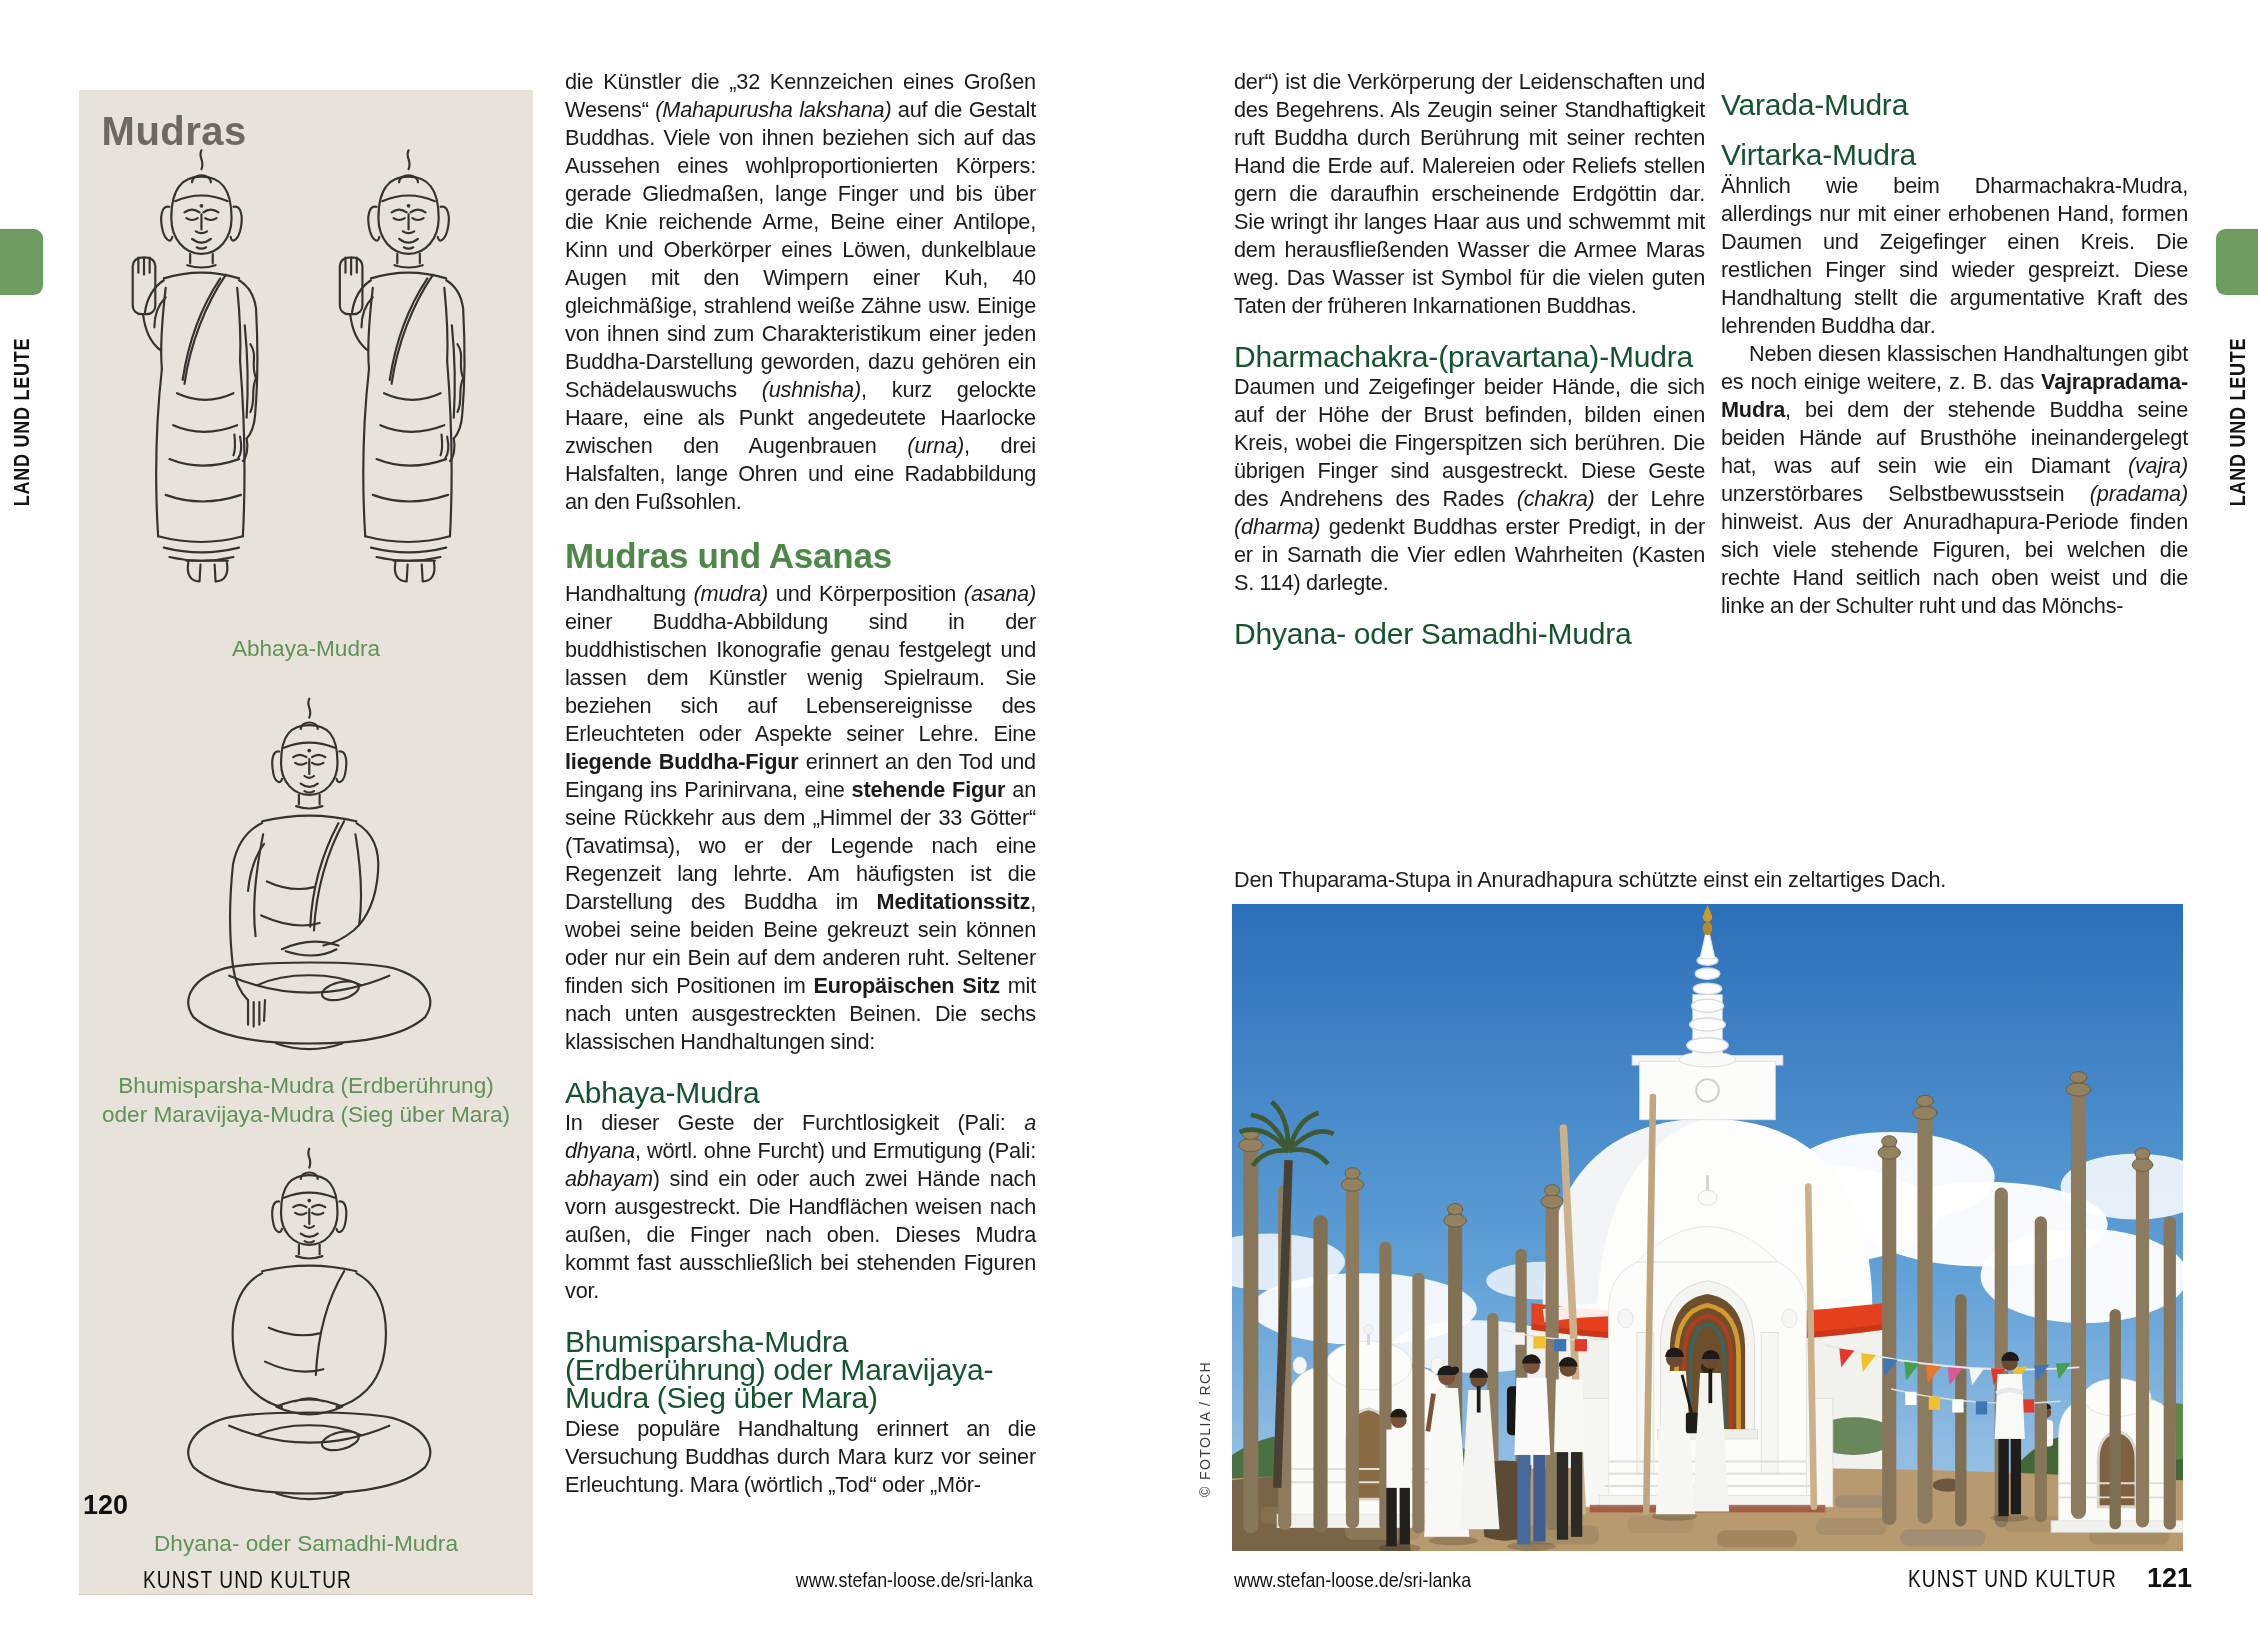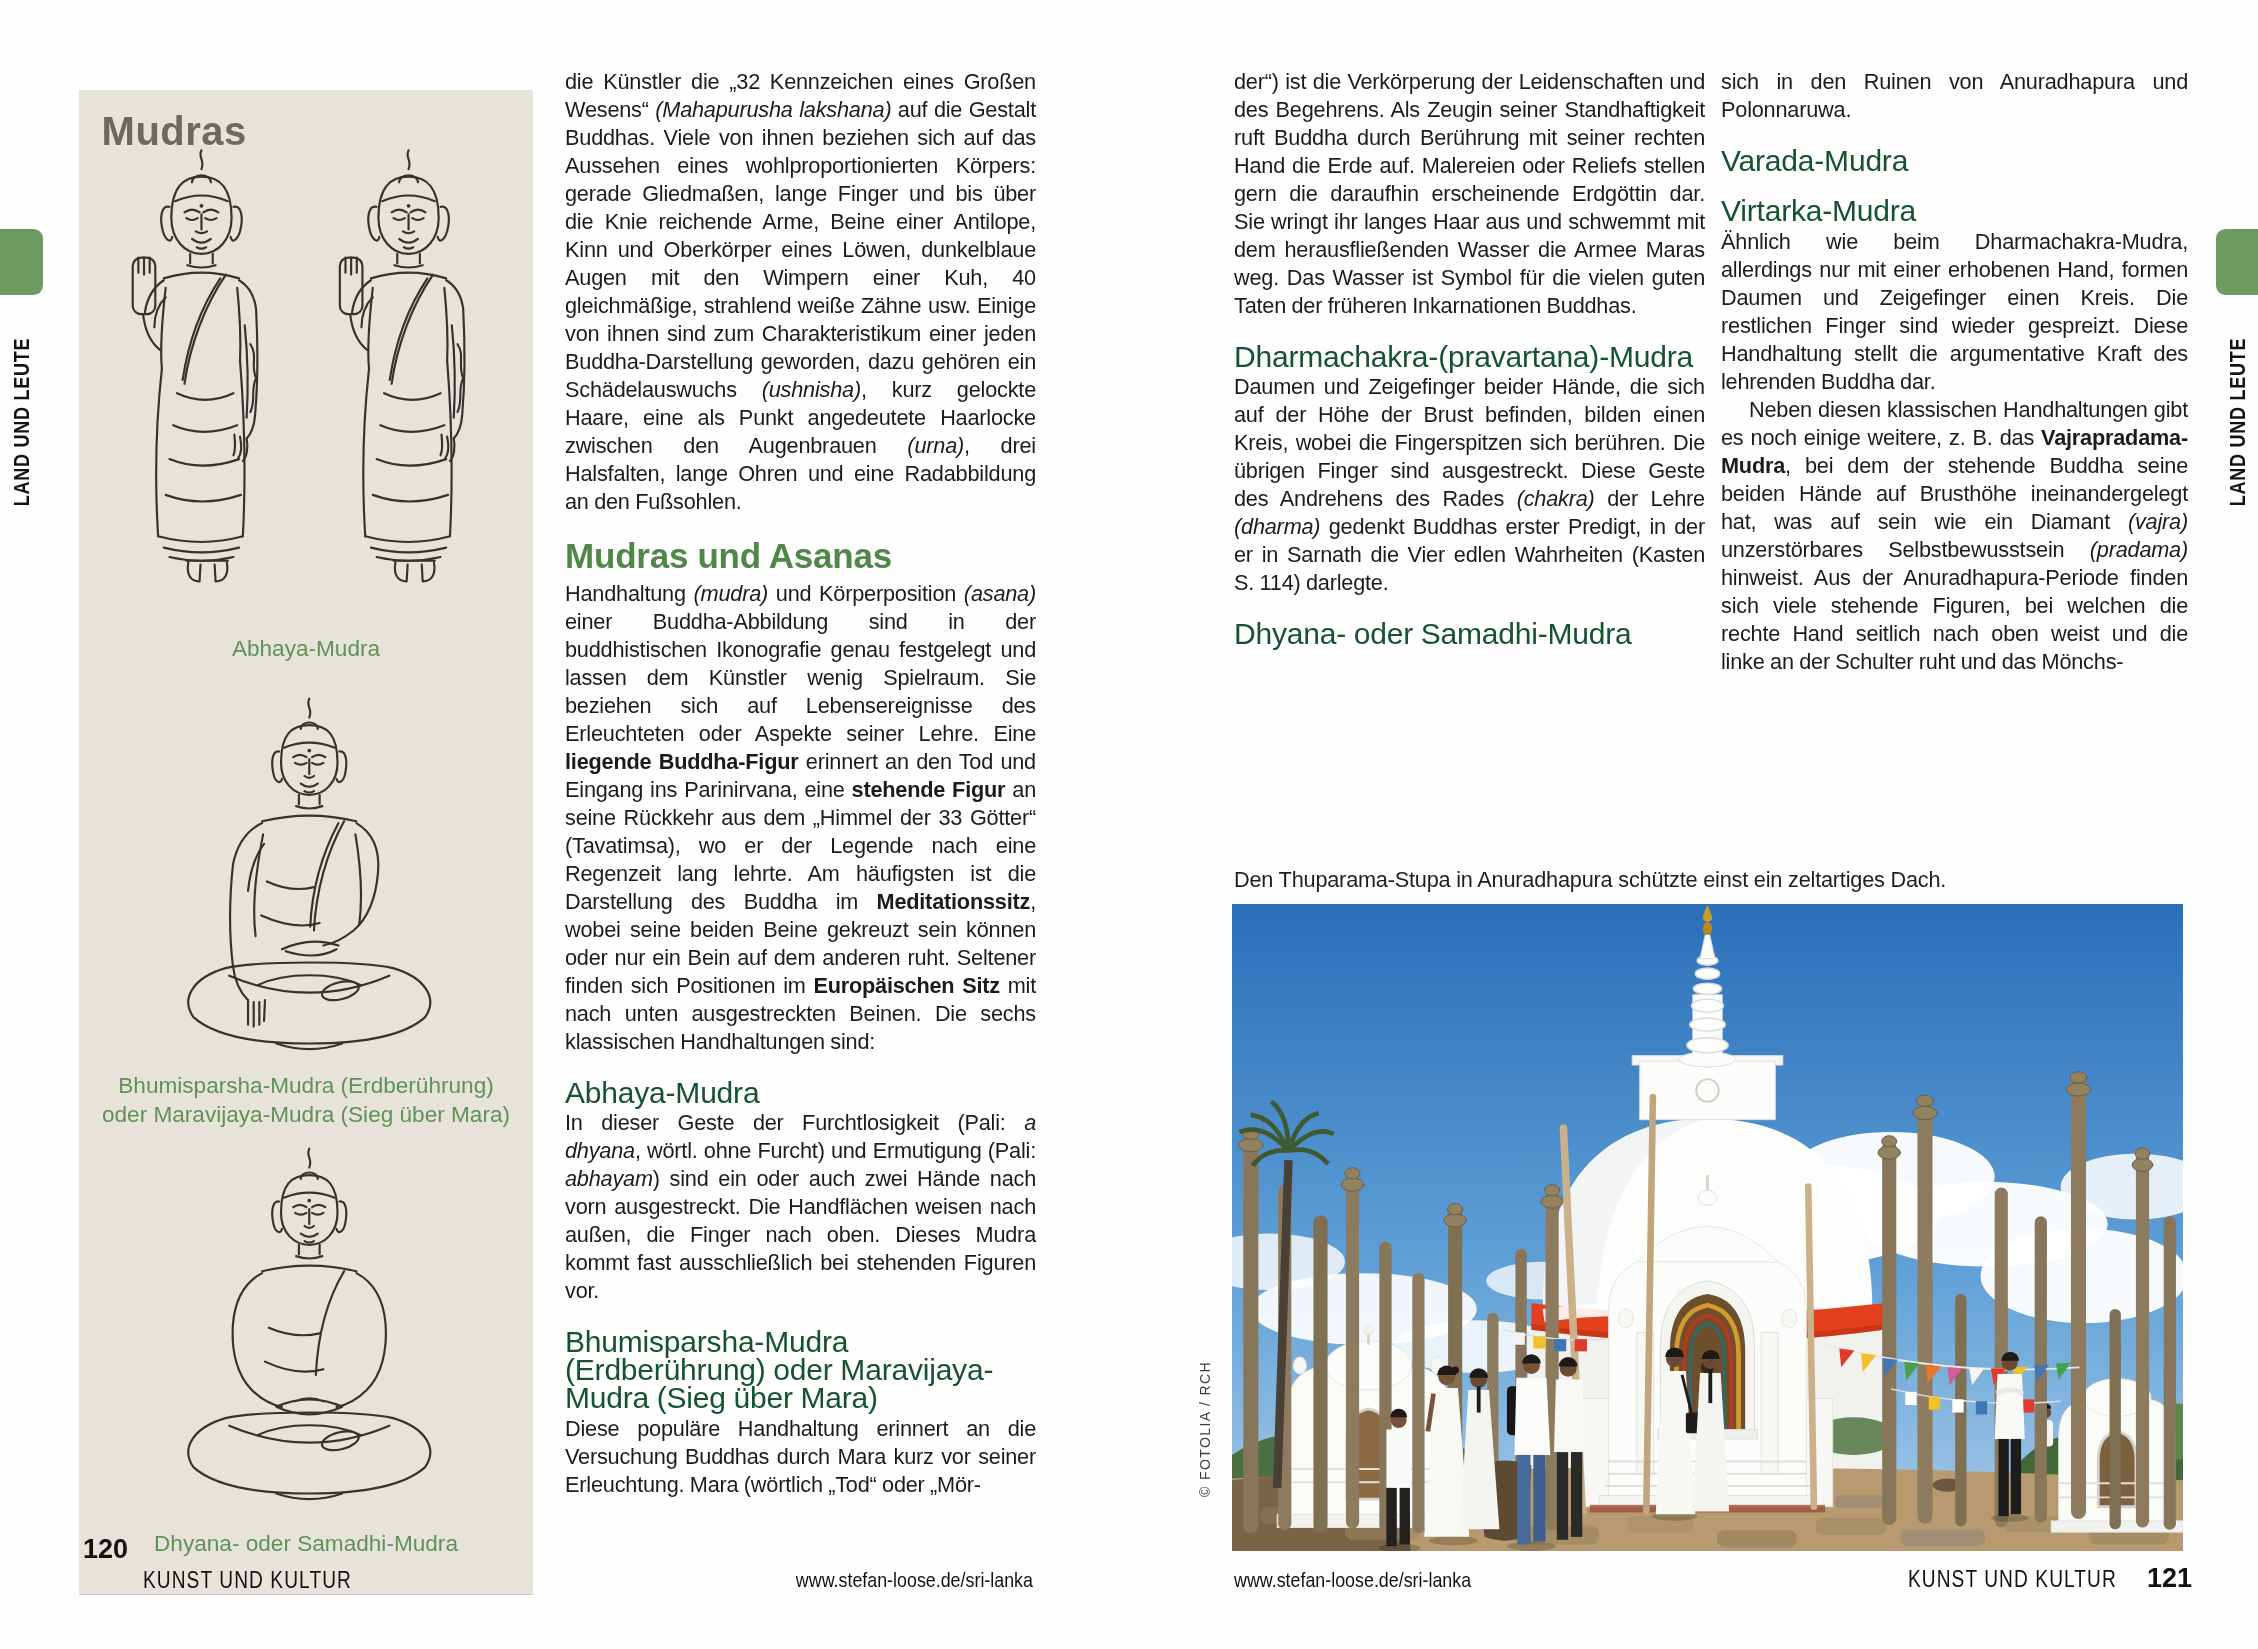--- a/index.html
+++ b/index.html
@@ -158,21 +158,20 @@
   </div>
 
   <div class="col" style="left:1234px;width:471px">
     <p><span>der“) ist die Verkörperung der Leidenschaften und des Begehrens. Als Zeugin seiner Standhaftigkeit ruft Buddha durch Berührung mit seiner rechten Hand die Erde auf. Malereien oder Reliefs stellen gern die daraufhin erscheinende Erdgöttin dar. Sie wringt ihr langes Haar aus und schwemmt mit dem herausfließenden Wasser die Armee Maras weg. Das Wasser ist Symbol für die vielen guten Taten der früheren Inkarnationen Buddhas.</span></p>
     <div class="h-sub">Dharmachakra-(pravartana)-Mudra</div>
     <p><span>Daumen und Zeigefinger beider Hände, die sich auf der Höhe der Brust befinden, bilden einen Kreis, wobei die Fingerspitzen sich berühren. Die übrigen Finger sind ausgestreckt. Diese Geste des Andrehens des Rades </span><span class="it">(chakra)</span><span> der Lehre </span><span class="it">(dharma)</span><span> gedenkt Buddhas erster Predigt, in der er in Sarnath die Vier edlen Wahrheiten (Kasten S. 114) darlegte.</span></p>
     <div class="h-sub">Dhyana- oder Samadhi-Mudra</div>
   </div>
 
   <div class="col" style="left:1721px;width:467px">
-    <p><span>sich in den Ruinen von Anuradhapura und Polonnaruwa.</span></p>
     <div class="h-sub">Varada-Mudra</div>
     <div class="h-sub">Virtarka-Mudra</div>
     <p><span>Ähnlich wie beim Dharmachakra-Mudra, allerdings nur mit einer erhobenen Hand, formen Daumen und Zeigefinger einen Kreis. Die restlichen Finger sind wieder gespreizt. Diese Handhaltung stellt die argumentative Kraft des lehrenden Buddha dar.</span></p>
     <p class="indent"><span>Neben diesen klassischen Handhaltungen gibt es noch einige weitere, z. B. das </span><span class="bd">Vajrapradama-Mudra</span><span>, bei dem der stehende Buddha seine beiden Hände auf Brusthöhe ineinandergelegt hat, was auf sein wie ein Diamant </span><span class="it">(vajra)</span><span> unzerstörbares Selbstbewusstsein </span><span class="it">(pradama)</span><span> hinweist. Aus der Anuradhapura-Periode finden sich viele stehende Figuren, bei welchen die rechte Hand seitlich nach oben weist und die linke an der Schulter ruht und das Mönchs-</span></p>
   </div>
 
   <div class="photo-caption">Den Thuparama-Stupa in Anuradhapura schützte einst ein zeltartiges Dach.</div>
 
   <div class="photo">
     <svg width="951" height="647" viewBox="0 0 1010 687" preserveAspectRatio="none">
@@ -466,21 +465,21 @@
           <path d="M812,520 Q826,512 840,520" stroke="#e8e8e4" stroke-width="5" fill="none"></path>
         </g>
       </g>
     </svg>
   </div>
 
   <div class="creditwrap">
     <span class="credit">© FOTOLIA / RCH</span>
   </div>
 
-  <div class="fnum" style="left:83px;top:1534px">120</div>
+  <div class="fnum" style="left:83px;top:1490px">120</div>
   <div style="position:absolute;left:143px;top:1566px">
     <span class="fsect" style="transform-origin:left center">KUNST UND KULTUR</span>
   </div>
   <div style="position:absolute;left:565px;top:1568px;width:468px;text-align:right">
     <span class="furl" style="transform-origin:right center">www.stefan-loose.de/sri-lanka</span>
   </div>
   <div style="position:absolute;left:1234px;top:1568px">
     <span class="furl" style="transform-origin:left center">www.stefan-loose.de/sri-lanka</span>
   </div>
   <div style="position:absolute;left:1727px;top:1563px;width:465px;text-align:right">

